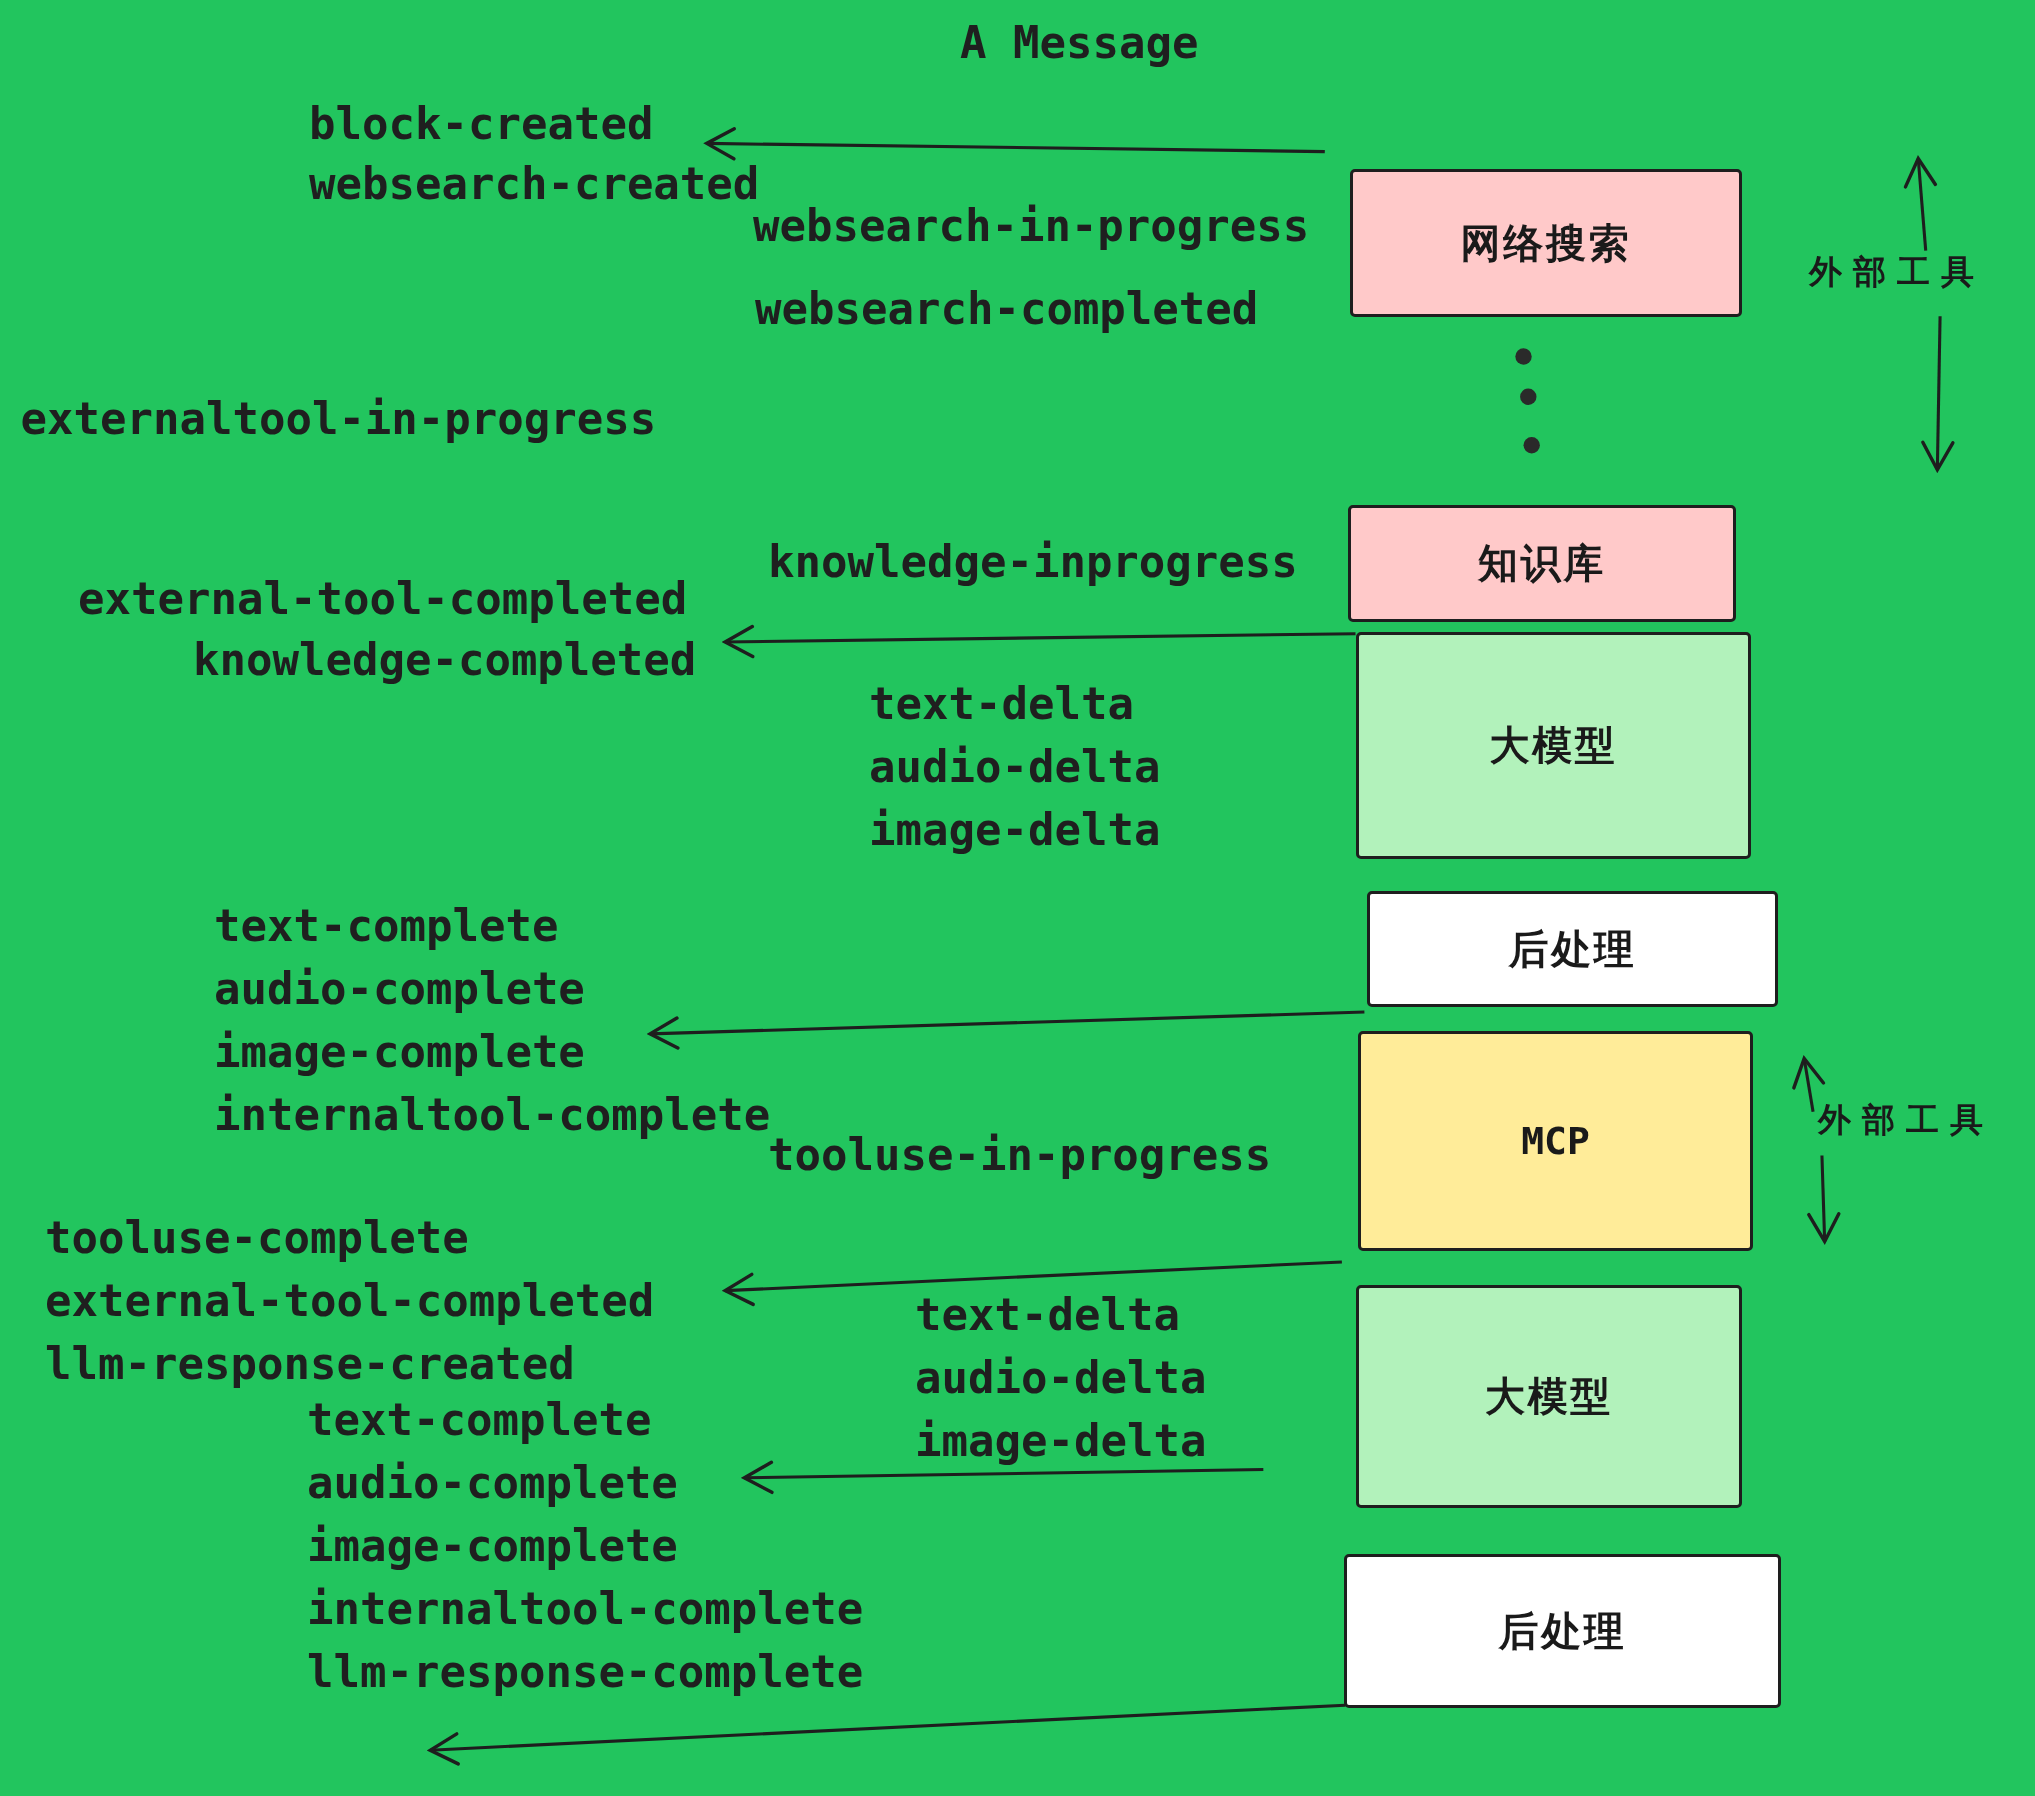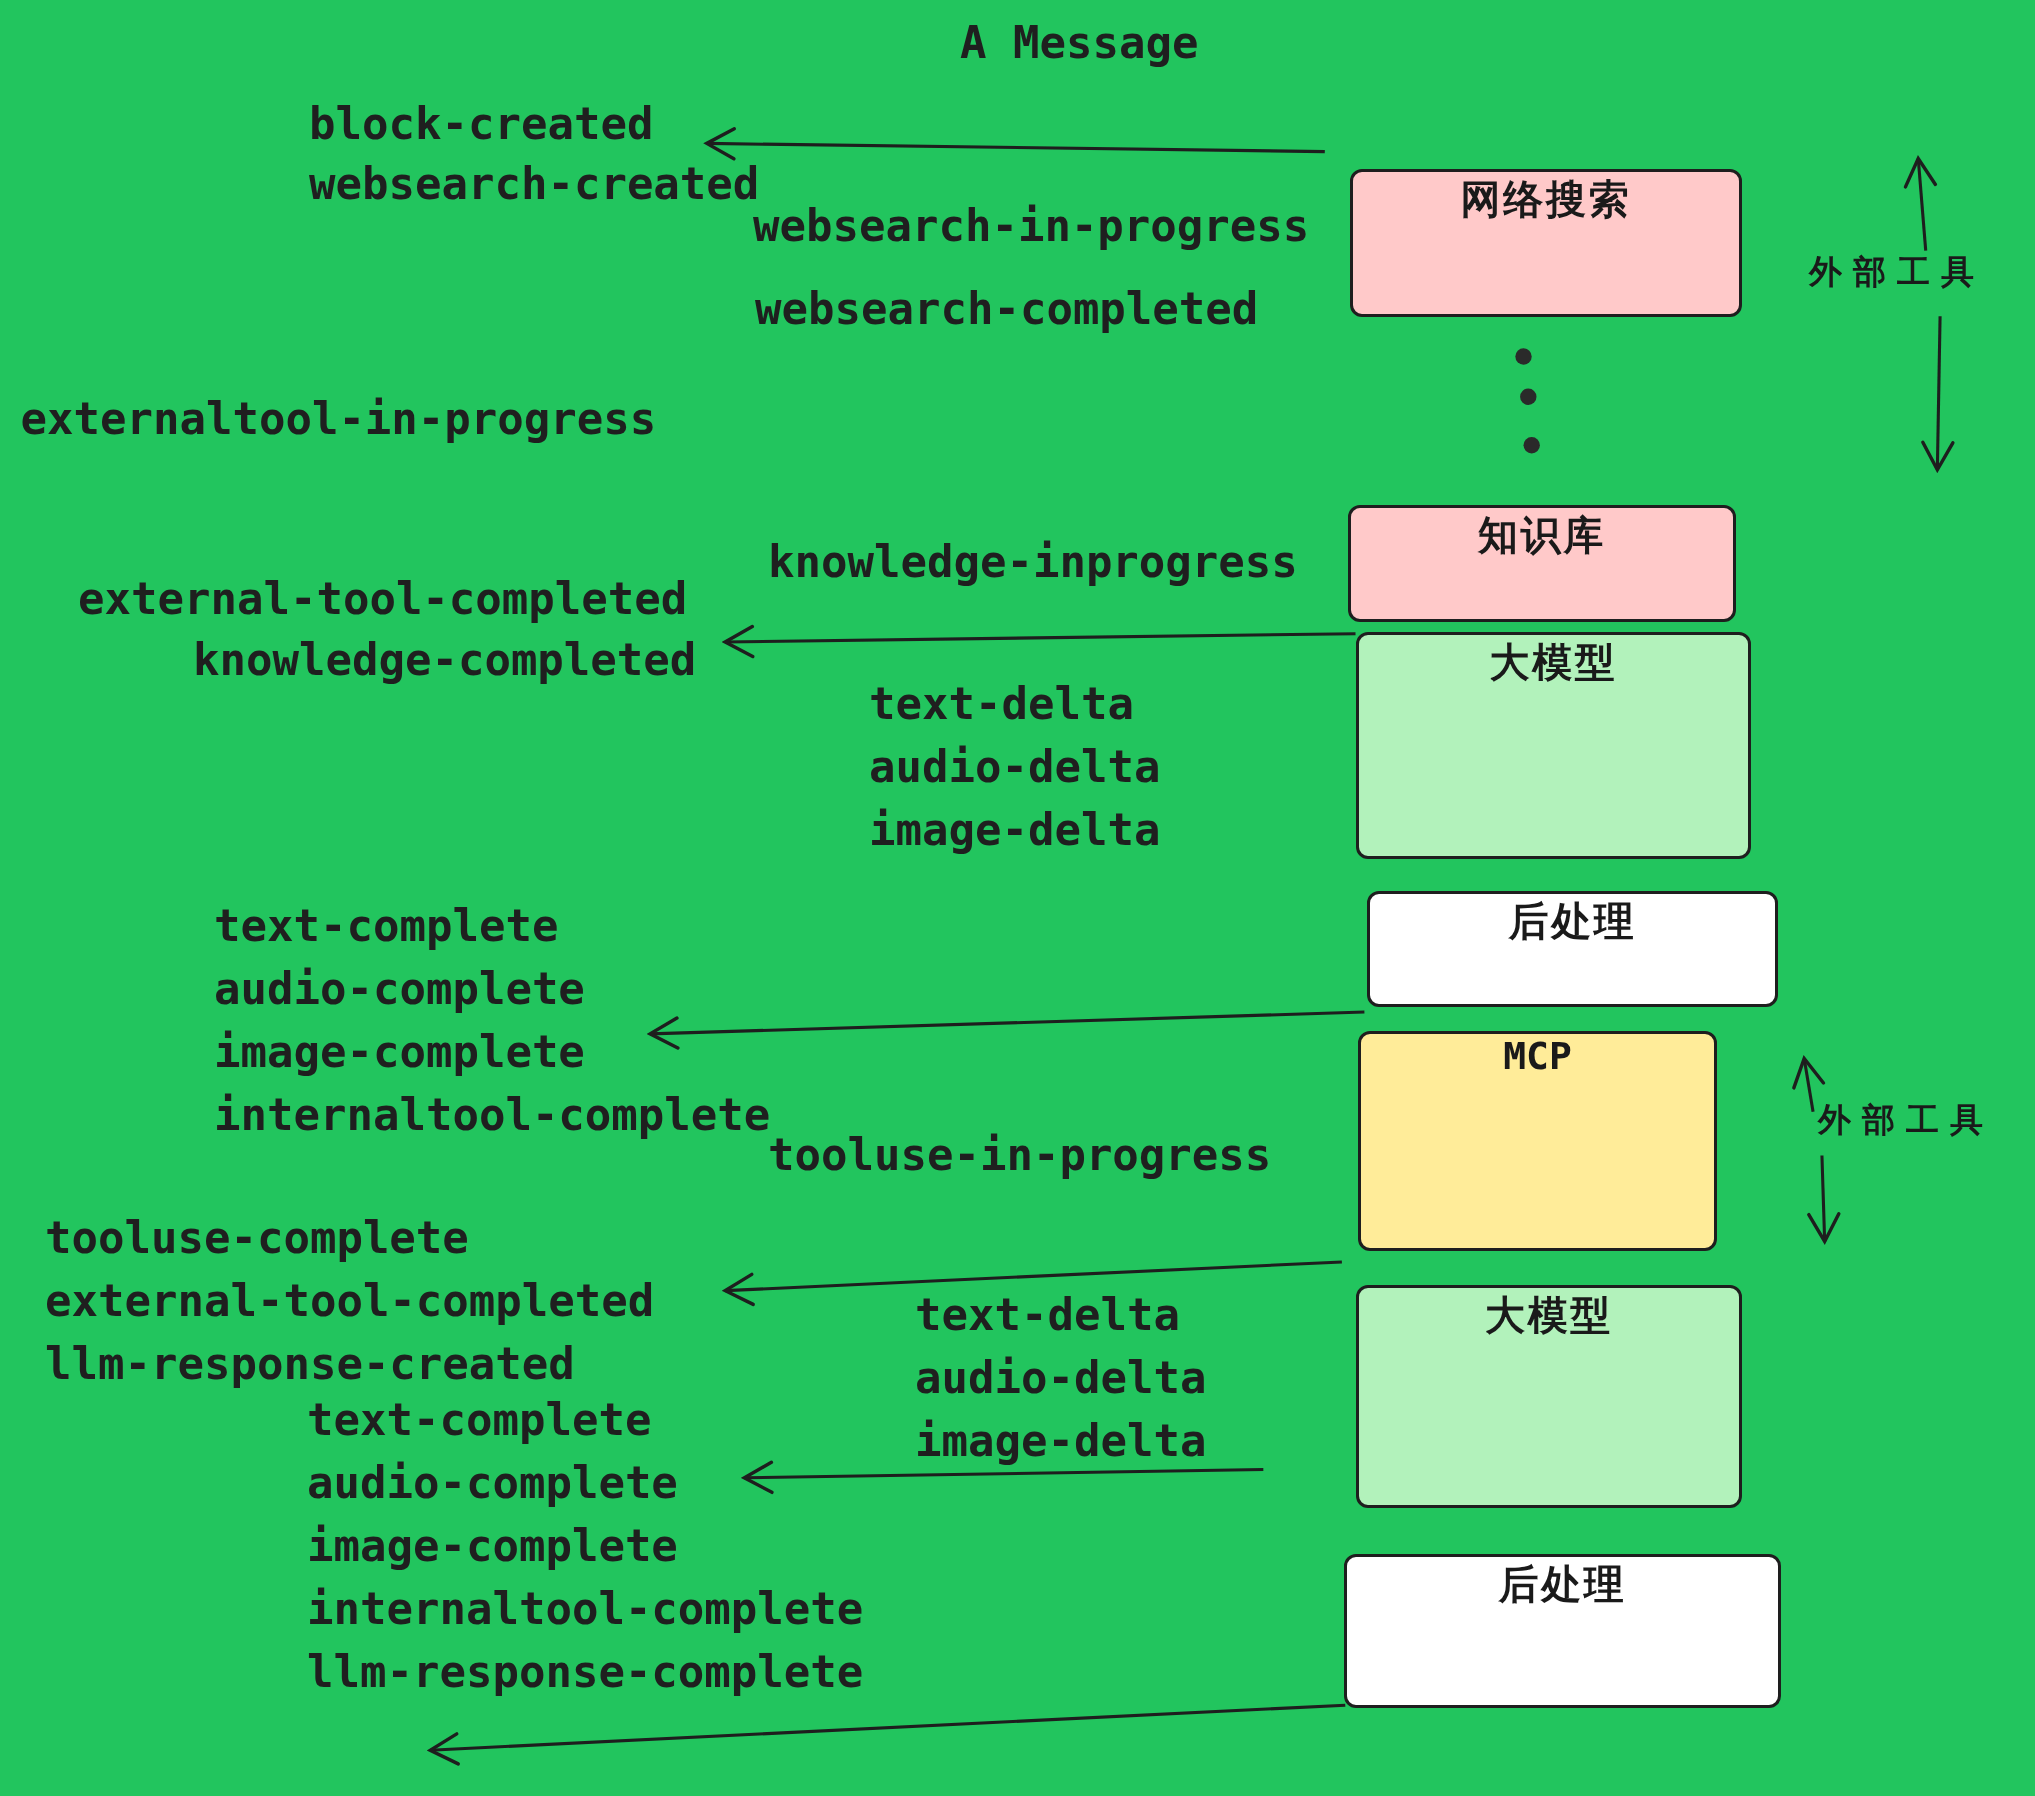--- a/index.html
+++ b/index.html
@@ -1,21 +1,21 @@
 <!DOCTYPE html>
 <html style="font-size:11px"><head>
 <meta charset="utf-8">
 <style>
   html,body{margin:0;padding:0;background:#ffffff;}
   #canvas{position:relative;width:2035px;height:1796px;background:#22c55e;overflow:hidden;
           font-family:"DejaVu Sans Mono","Liberation Mono",monospace;color:#1f1f1f;}
   .ev{position:absolute;font-size:44px;font-weight:700;line-height:63px;white-space:nowrap;letter-spacing:0px;}
   .ev div{height:63px;}
   .title{position:absolute;font-size:44px;font-weight:700;line-height:63px;white-space:nowrap;}
-  .box{position:absolute;border:3.4px solid #1e1e1e;border-radius:12px;display:flex;justify-content:center;box-sizing:border-box;}
+  .box{position:absolute;border:3.4px solid #1e1e1e;border-radius:5px;display:flex;align-items:center;justify-content:center;box-sizing:border-box;}
   .box .cn{font-family:"Liberation Sans","DejaVu Sans",sans-serif;font-size:40px;font-weight:600;color:#1a1a1a;letter-spacing:2.7px;}
   .box .mono{font-family:"DejaVu Sans Mono","Liberation Mono",monospace;font-size:38px;font-weight:700;color:#1a1a1a;}
   .sidelabel{position:absolute;font-family:"Liberation Sans","DejaVu Sans",sans-serif;font-size:33px;font-weight:700;color:#1a1a1a;letter-spacing:11px;white-space:nowrap;}
   svg#arrows{position:absolute;left:0;top:0;width:2035px;height:1796px;pointer-events:none;}
 </style>
 </head>
 <body>
 
 <div id="canvas">
 
@@ -71,21 +71,21 @@
   </div>
   <div class="box" style="left: 1348px; top: 505px; width: 388px; height: 117px; background-color: rgb(255, 201, 201);">
     <span class="cn">知识库</span>
   </div>
   <div class="box" style="left: 1356px; top: 632px; width: 395px; height: 227px; background-color: rgb(178, 242, 187);">
     <span class="cn">大模型</span>
   </div>
   <div class="box" style="left: 1367px; top: 891px; width: 411px; height: 116px; background-color: rgb(255, 255, 255);">
     <span class="cn">后处理</span>
   </div>
-  <div class="box" style="left: 1358px; top: 1031px; width: 359px; height: 220px; background-color: rgb(255, 236, 153);">
+  <div class="box" style="left: 1358px; top: 1031px; width: 395px; height: 220px; background-color: rgb(255, 236, 153);">
     <span class="mono">MCP</span>
   </div>
   <div class="box" style="left: 1356px; top: 1285px; width: 386px; height: 223px; background-color: rgb(178, 242, 187);">
     <span class="cn">大模型</span>
   </div>
   <div class="box" style="left: 1344px; top: 1554px; width: 437px; height: 154px; background-color: rgb(255, 255, 255);">
     <span class="cn">后处理</span>
   </div>
 
   <div class="sidelabel" style="left:1809px;top:250px;">外部工具</div>

